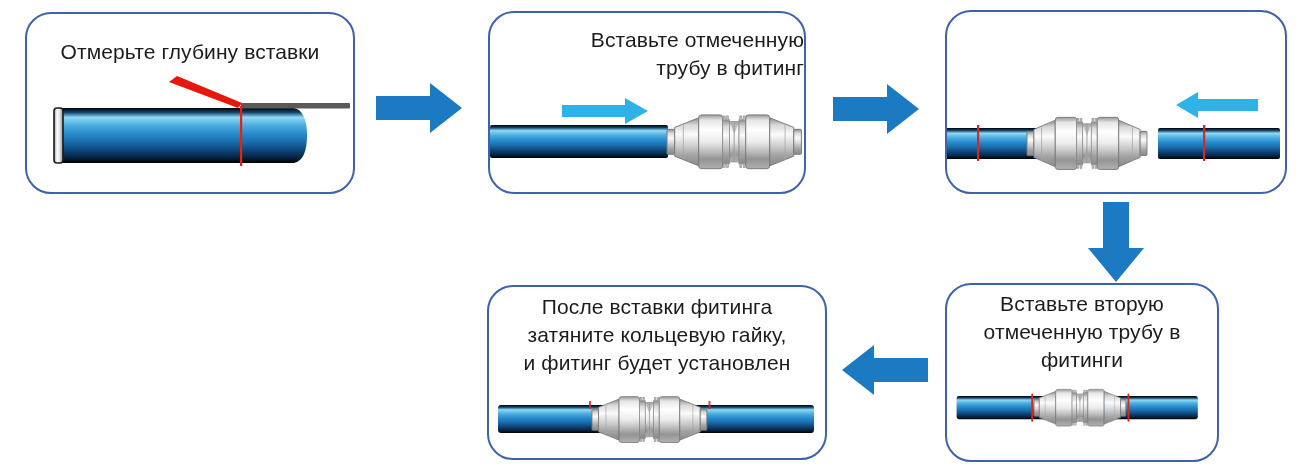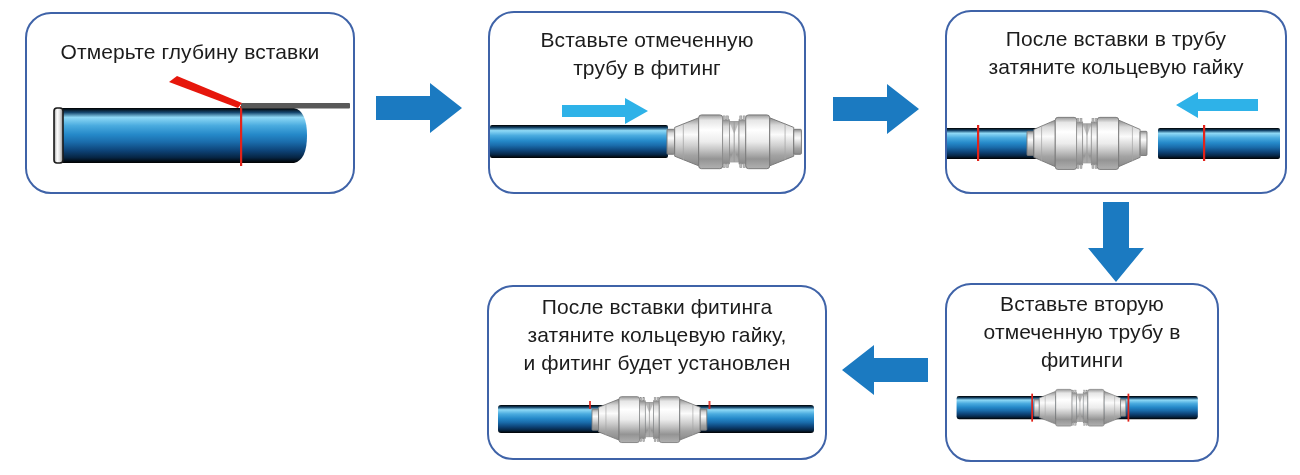--- a/index.html
+++ b/index.html
@@ -85,32 +85,30 @@
     <svg class="illus" viewBox="0 0 326 178" aria-hidden="true">
       <path d="M31,94 h236 q13,3 13,27.5 q0,24.5 -13,27.5 h-236 z" fill="url(#pg)"></path>
       <rect x="27" y="94" width="9" height="55" rx="3" fill="url(#capg)" stroke="#1b1b1b" stroke-width="1.6"></rect>
       <rect x="213" y="92" width="2.2" height="60" fill="#e2231a"></rect>
       <rect x="214" y="89" width="109" height="5.5" rx="1" fill="#595959"></rect>
       <polygon points="142,68 150,62 215,89 211,94" fill="#e6170c"></polygon>
     </svg>
   </section>
 
   <section class="panel" style="left:488px;top:11px;width:318px;height:183px;">
-    <div class="caption" style="top:13px;">Вставьте отмеченную
+    <div class="caption" style="top:13px;text-align:right;">Вставьте отмеченную
 трубу в фитинг</div>
     <svg class="illus" viewBox="0 0 314 179" aria-hidden="true">
       <rect x="0" y="112" width="178" height="33" rx="2" fill="url(#pg)"></rect>
       <polygon points="72,92 135,92 135,85 158,98 135,111 135,104 72,104" fill="#2eb2e8"></polygon>
       <use href="#fitting" xlink:href="#fitting" transform="translate(177,100) scale(0.96)"></use>
     </svg>
   </section>
 
   <section class="panel" style="left:945px;top:10px;width:342px;height:184px;">
-    <div class="caption" style="top:13px;">После вставки в трубу
-затяните кольцевую гайку</div>
     <svg class="illus" viewBox="0 0 338 180" aria-hidden="true">
       <rect x="0" y="116" width="100" height="31" fill="url(#pg)"></rect>
       <rect x="30" y="113" width="2.2" height="36" fill="#e2231a"></rect>
       <use href="#fitting" xlink:href="#fitting" transform="translate(80,103.5) scale(0.857,0.93)"></use>
       <rect x="211" y="116" width="122" height="31" rx="2" fill="url(#pg)"></rect>
       <rect x="256" y="113" width="2.2" height="36" fill="#e2231a"></rect>
       <polygon points="229,93 251,80 251,87 311,87 311,99 251,99 251,106" fill="#2eb2e8"></polygon>
     </svg>
   </section>
 

